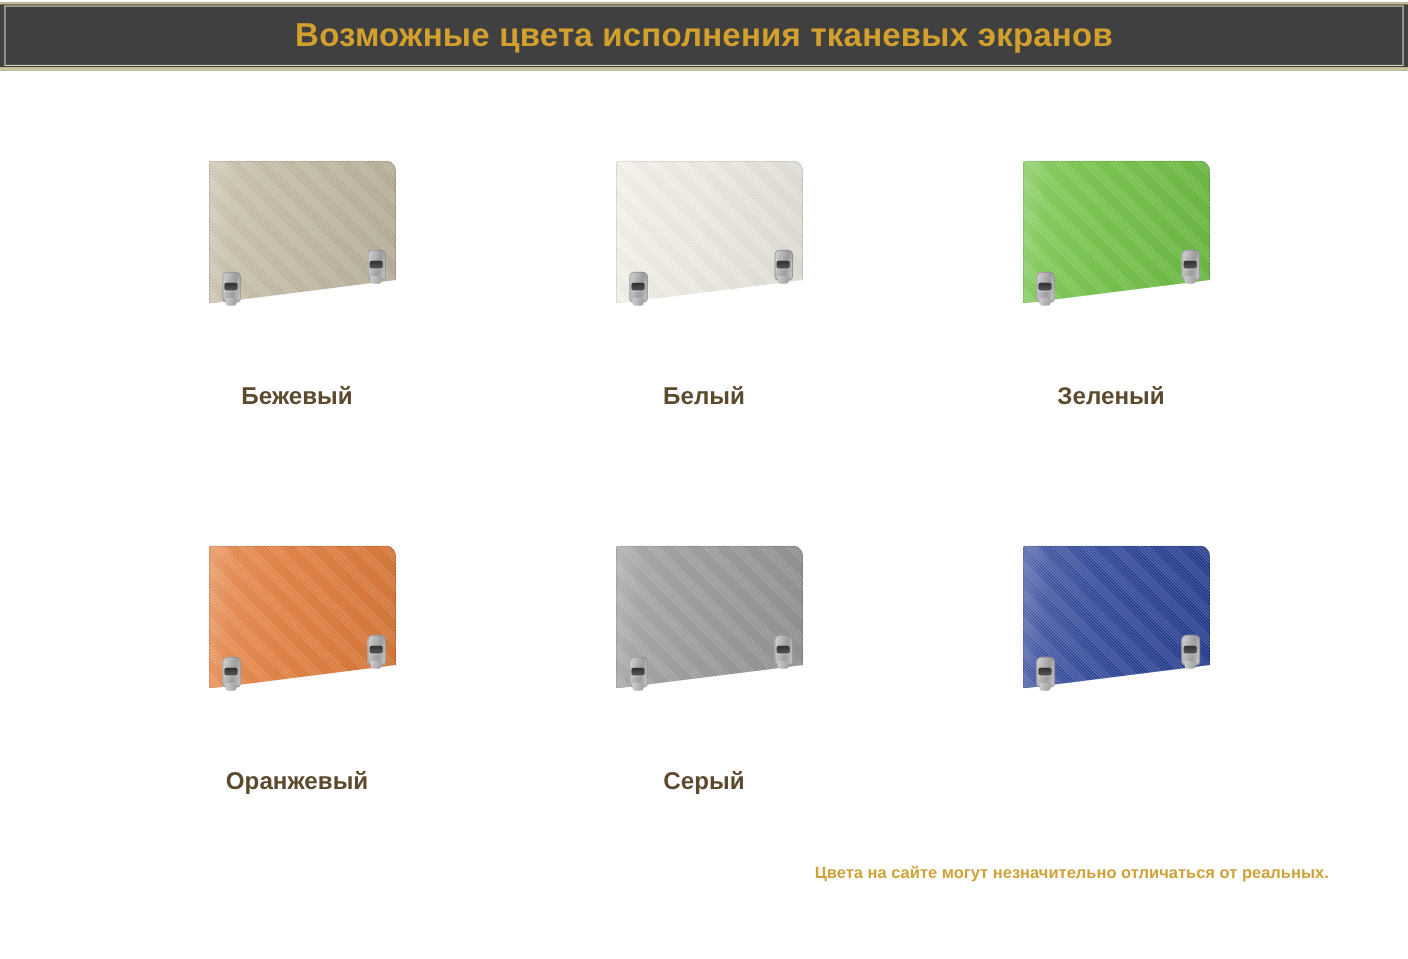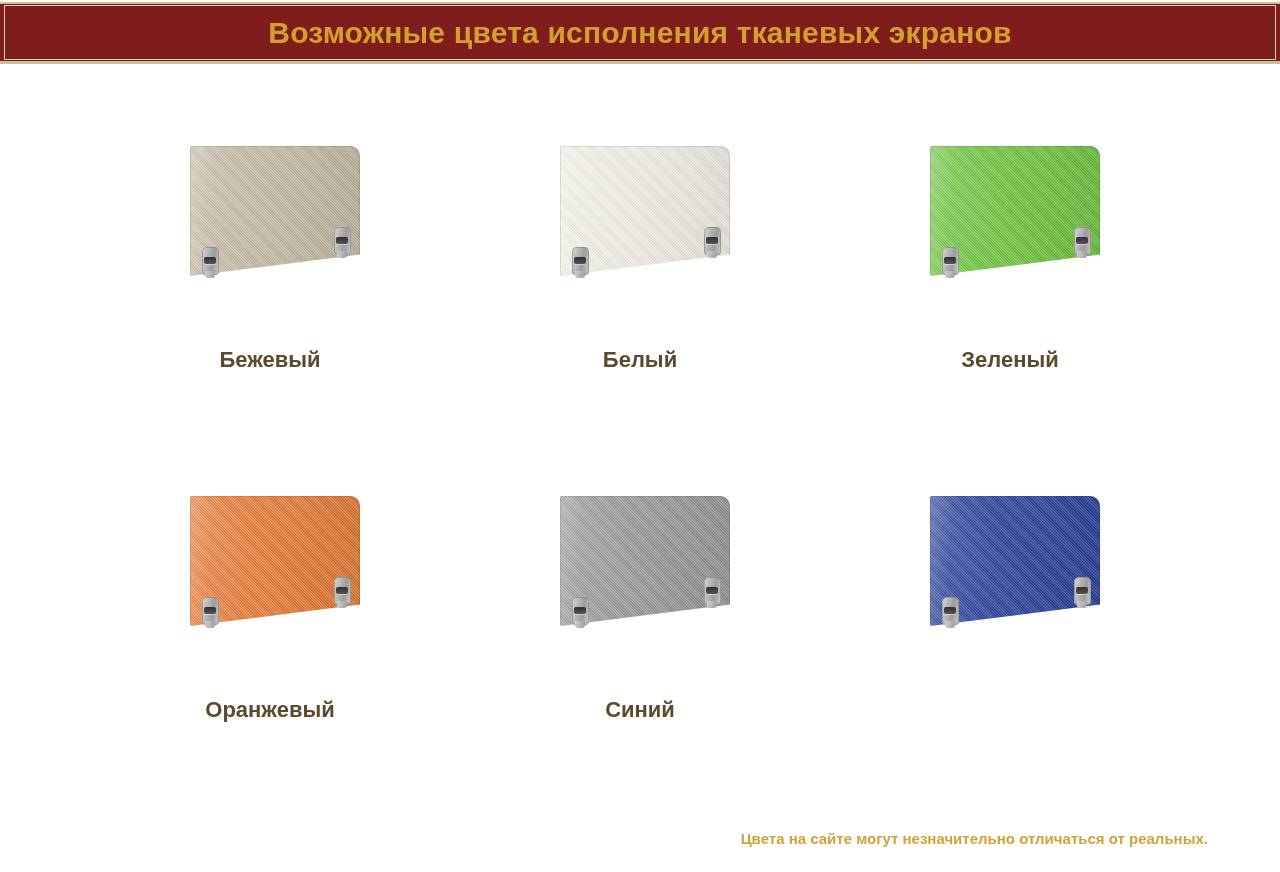--- a/index.html
+++ b/index.html
@@ -178,27 +178,26 @@
   
   #footnote {
     position: absolute;
     right: 72px;
     top: 785px;
     font-size: 15px;
     font-weight: bold;
     color: #cfa33b;
     white-space: nowrap;
     text-align: left;
-    margin-top: 45px;
   }
 </style>
 </head>
 <body style="background: rgb(255, 255, 255);">
 
-<div id="header-banner" style="background: #7f1d1d; border-top-color: rgb(200, 196, 154); border-bottom-color: rgb(200, 196, 154);">
+<div id="header-banner" style="background: #404040; border-top-color: rgb(200, 196, 154); border-bottom-color: rgb(200, 196, 154);">
   <div class="banner-title" style="color: rgb(210, 160, 44);">Возможные цвета исполнения тканевых экранов</div>
 </div>
 
 <div id="swatch-grid">
     <div class="swatch-cell col0 row0">
       <div class="panel-figure">
         <div class="panel-body" style="background-color: rgb(198, 188, 164);"></div>
         <div class="panel-sheen"></div>
         <div class="panel-edge"></div>
         <div class="clamp left">
@@ -277,21 +276,21 @@
           <div class="body"></div>
           <div class="slot"></div>
           <div class="neck"></div>
         </div>
         <div class="clamp right">
           <div class="body"></div>
           <div class="slot"></div>
           <div class="neck"></div>
         </div>
       </div>
-      <div class="swatch-caption" style="color: rgb(92, 74, 46);">Синий</div>
+      <div class="swatch-caption" style="color: rgb(92, 74, 46);">Серый</div>
     </div>
     <div class="swatch-cell col2 row1">
       <div class="panel-figure">
         <div class="panel-body" style="background-color: rgb(40, 64, 154);"></div>
         <div class="panel-sheen"></div>
         <div class="panel-edge"></div>
         <div class="clamp left">
           <div class="body"></div>
           <div class="slot"></div>
           <div class="neck"></div>

